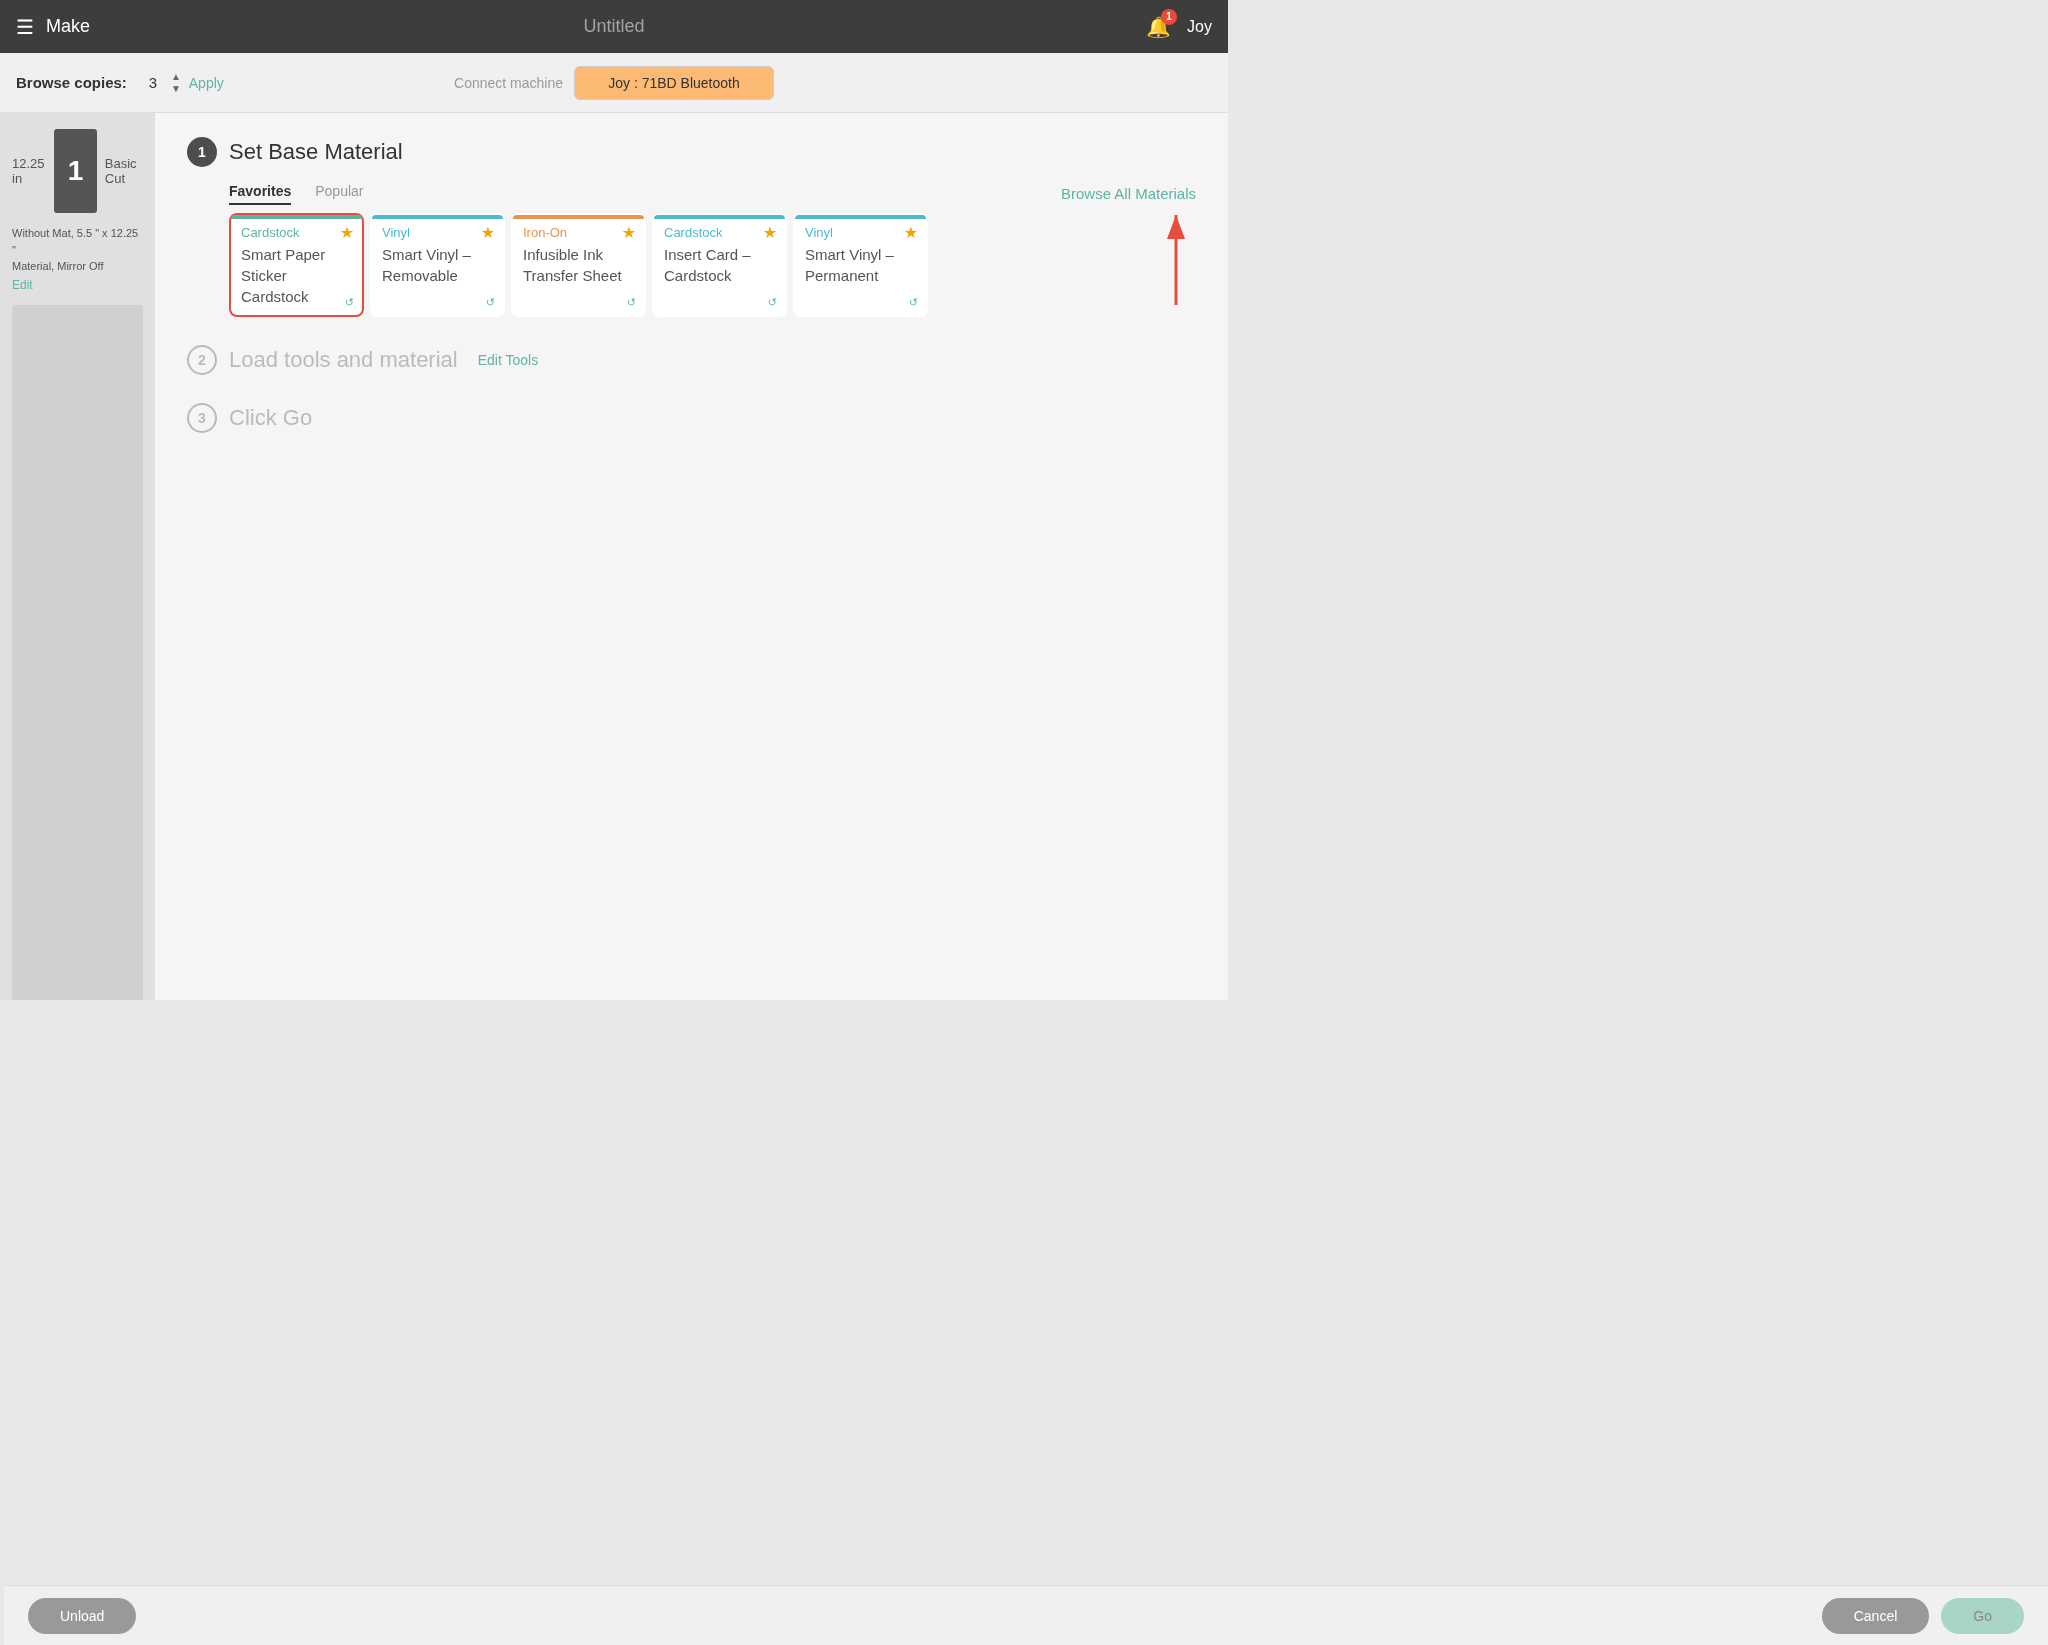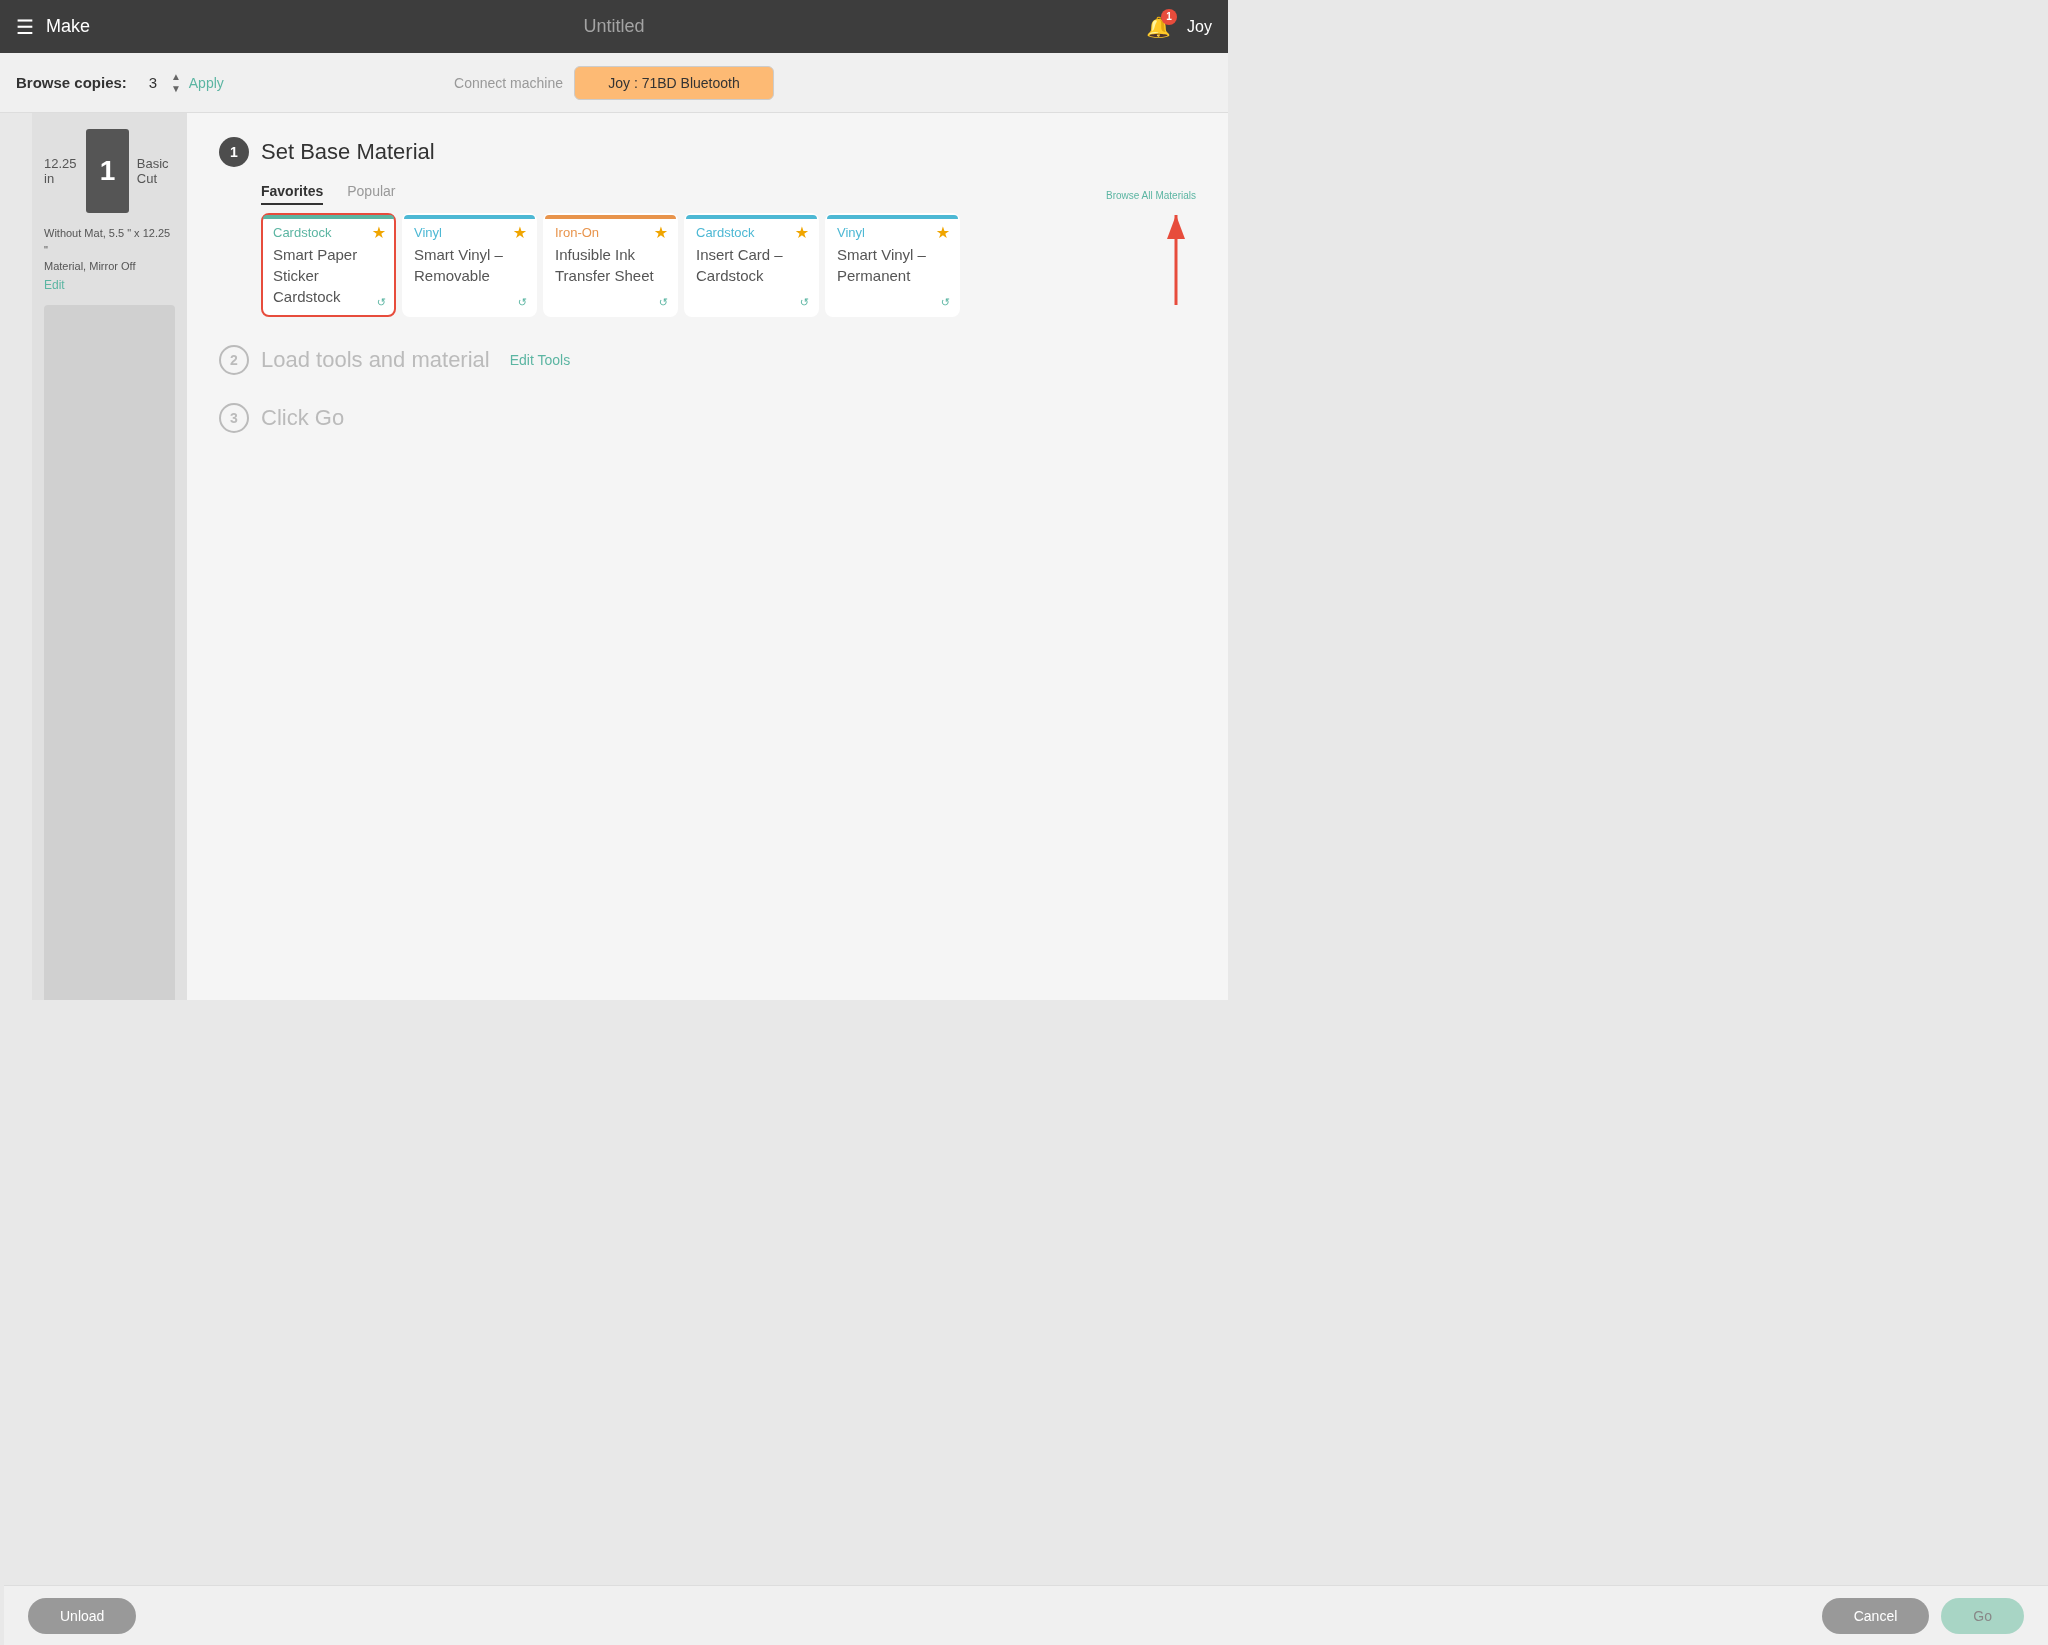--- a/index.html
+++ b/index.html
@@ -129,21 +129,20 @@
       color: #333;
       cursor: pointer;
       min-width: 200px;
       text-align: center;
     }
 
     
     .main-layout {
       display: flex;
       height: calc(100vh - 113px - 53px);
-      padding-left: 32px;
     }
 
     
     .sidebar {
       width: 155px;
       background: #e0e0e0;
       padding: 16px 12px;
       display: flex;
       flex-direction: column;
       gap: 12px;
@@ -264,21 +263,21 @@
     }
     .material-tab-active {
       color: #333;
       font-weight: 700;
       border-bottom: 2px solid #333;
     }
 
     
     .browse-link {
       color: #5bb5a2;
-      font-size: 10px;
+      font-size: 15px;
       cursor: pointer;
       margin-left: auto;
       white-space: nowrap;
     }
     .materials-header-row {
       display: flex;
       align-items: center;
       padding-left: 42px;
       margin-bottom: 8px;
     }

